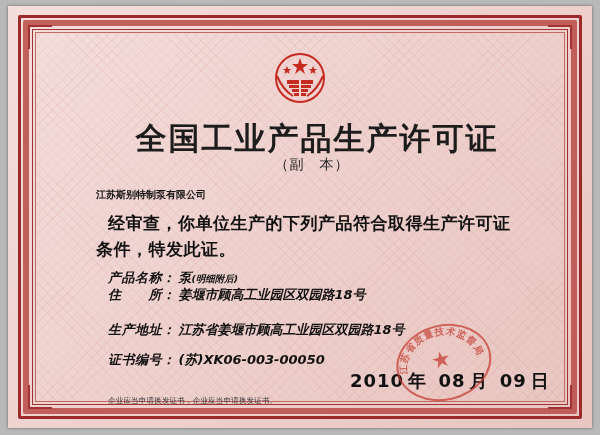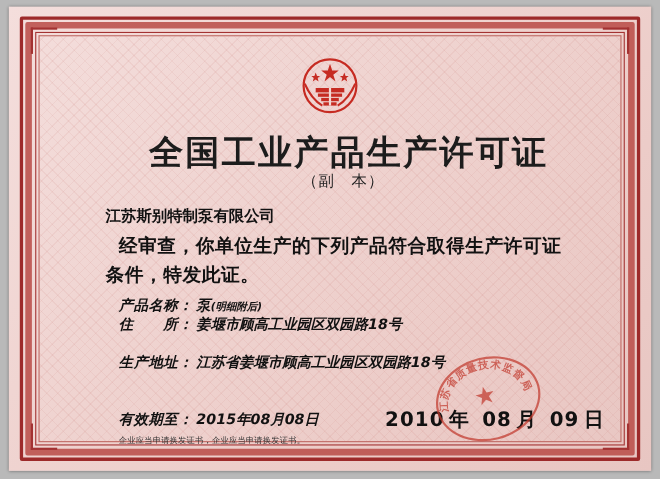--- a/index.html
+++ b/index.html
@@ -113,21 +113,21 @@
     font-size: 14px;
     color: #222;
     letter-spacing: 1px;
   }
 
   .company {
     position: absolute;
     left: 88px;
     top: 182px;
     font-family: Liberation Serif, serif;
-    font-size: 14px;
+    font-size: 10px;
     font-weight: bold;
     color: #111;
   }
   .body-line {
     position: absolute;
     font-family: "DejaVu Sans", "Liberation Sans", sans-serif;
     font-size: 17px;
     font-weight: bold;
     color: #111;
     letter-spacing: 0.5px;
@@ -262,24 +262,24 @@
   </div>
 
   <div class="field f-address">
     <span class="label">住　　所：</span><span class="value">姜堰市顾高工业园区双园路18号</span>
   </div>
 
   <div class="field f-site">
     <span class="label">生产地址：</span><span class="value">江苏省姜堰市顾高工业园区双园路18号</span>
   </div>
 
-
-  <div class="field f-valid">
-    <span class="label">有效期至：</span><span class="value">2015年08月08日</span>
-  </div>
+  <div class="field f-certno">
+    <span class="label">证书编号：</span><span class="value">(苏)XK06-003-00050</span>
+  </div>
+
 
   <div class="date-line">
     <span>2010</span><span>年</span>
     <span>08</span><span>月</span>
     <span>09</span><span>日</span>
   </div>
 
   <div class="footnote">企业应当申请换发证书，企业应当申请换发证书。</div>
 
   <div class="seal">

